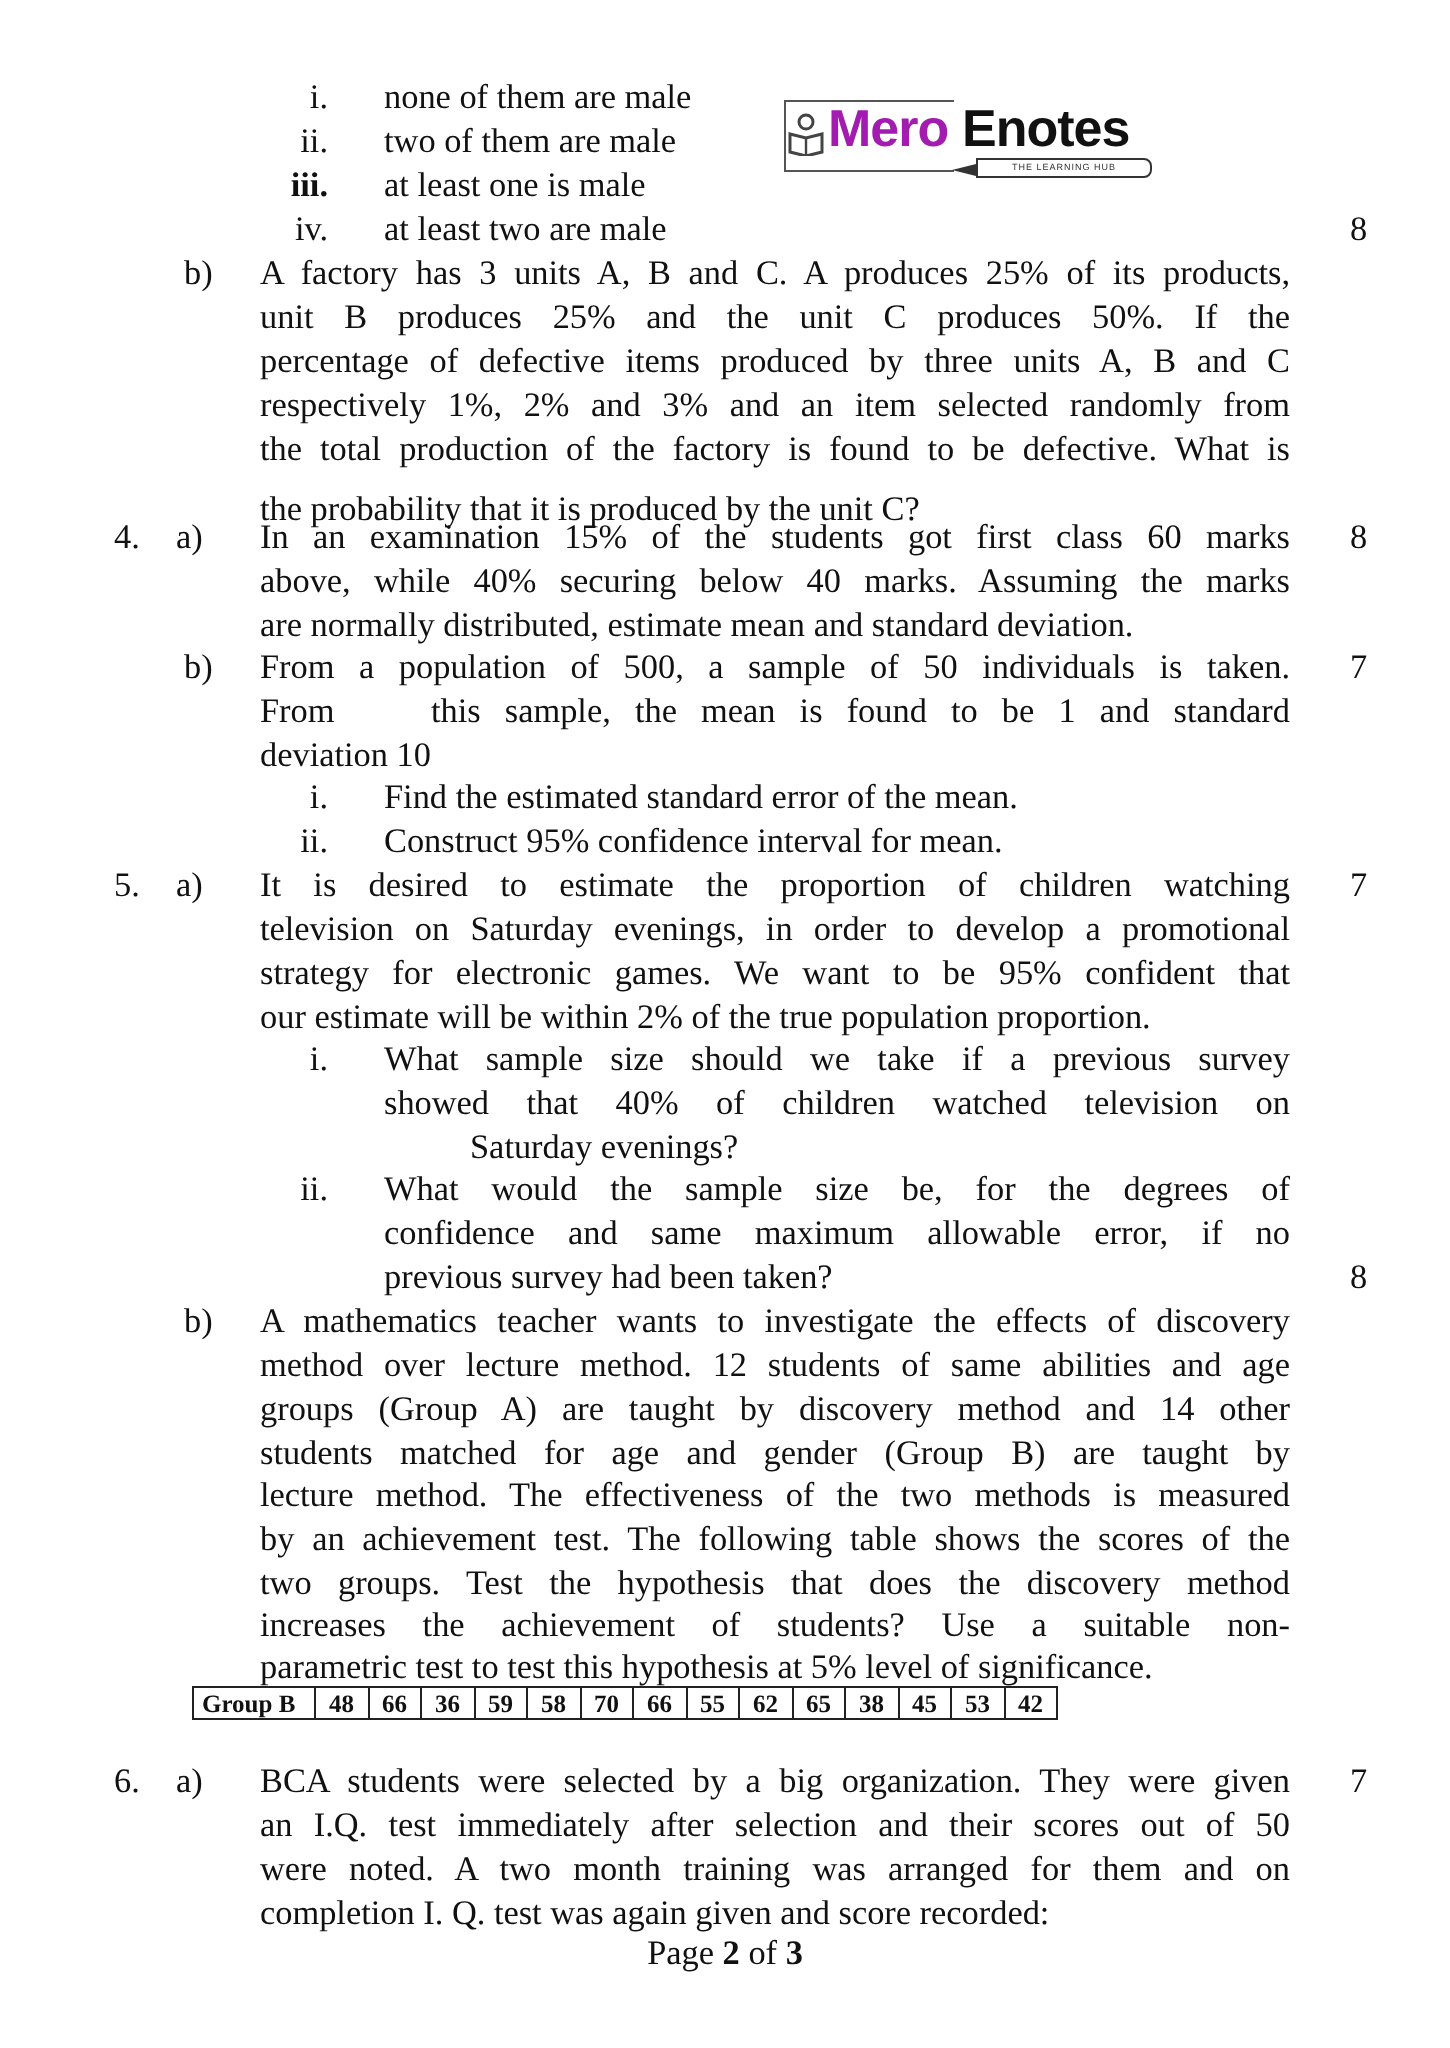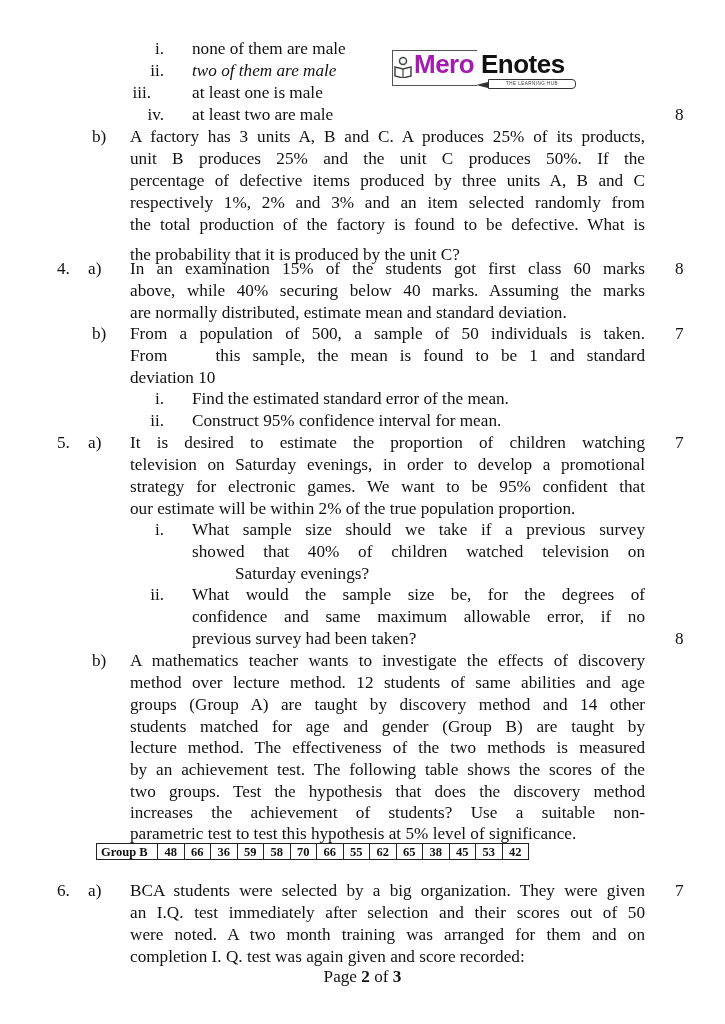--- a/index.html
+++ b/index.html
@@ -40,22 +40,22 @@
   <span class="mero">Mero</span>
   <span class="enotes">Enotes</span>
   <div class="pen"></div>
   <div class="tag">THE LEARNING HUB</div>
 </div>
 
 <div>
   <span class="roman" style="left:124px; top:38px;">i.</span>
   <span class="line" style="left:192px; top:38px;">none of them are male</span>
   <span class="roman" style="left:124px; top:60px;">ii.</span>
-  <span class="line" style="left:192px; top:60px;font-style:italic;">two of them are male</span>
-  <span class="roman" style="left:111px; top:82px;">iii.</span>
+  <span class="line" style="left:192px; top:60px;">two of them are male</span>
+  <span class="roman" style="left:124px; top:82px;font-weight:bold;">iii.</span>
   <span class="line" style="left:192px; top:82px;">at least one is male</span>
   <span class="roman" style="left:124px; top:104px;">iv.</span>
   <span class="line" style="left:192px; top:104px;">at least two are male</span>
   <span class="marks" style="top:104px;">8</span>
 </div>
 
 <div>
   <span class="num" style="left:92px; top:126px;">b)</span>
   <span class="just" style="left:130px; top:126px; width:515px;">A factory has 3 units A, B and C. A produces 25% of its products,</span>
   <span class="just" style="left:130px; top:148px; width:515px;">unit B produces 25% and the unit C produces 50%. If the</span>

